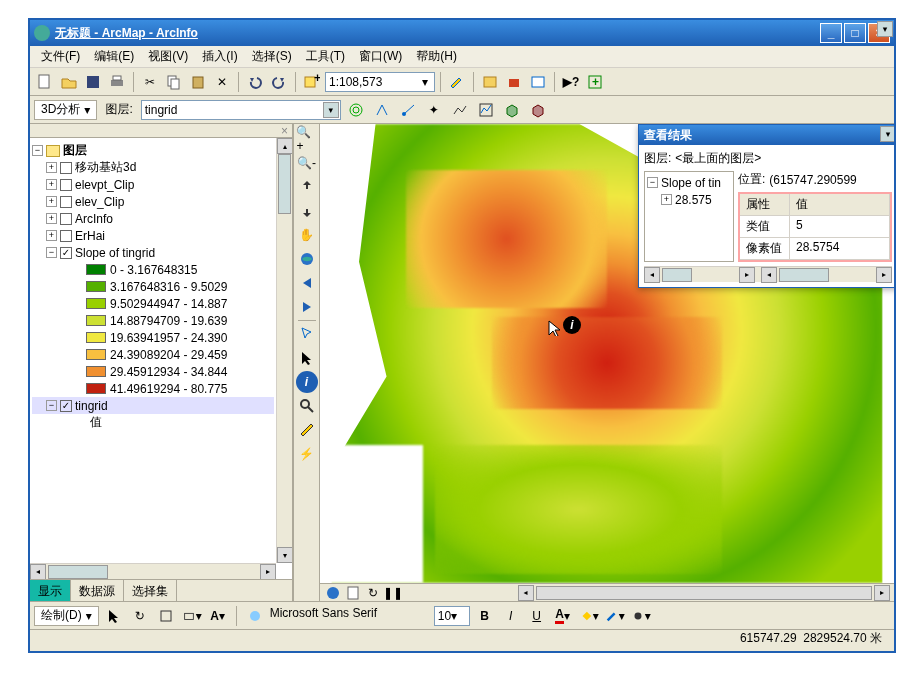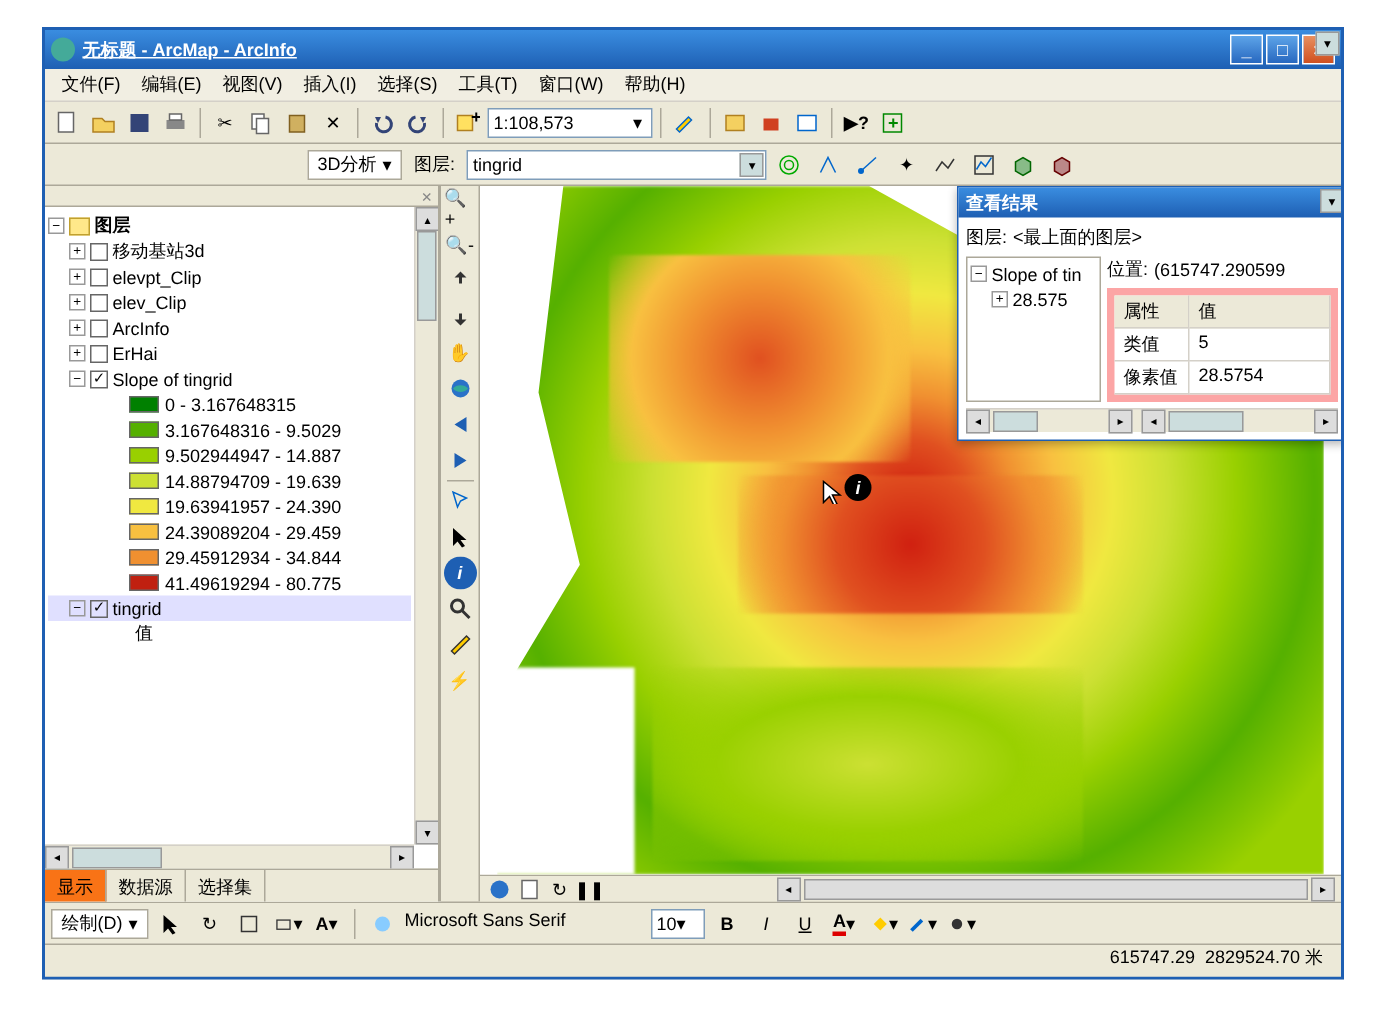--- a/index.html
+++ b/index.html
@@ -11,61 +11,61 @@
 .winbtns { display: flex; gap: 2px; }
 .winbtn { width: 22px; height: 20px; border: 1px solid #fff; background: linear-gradient(#5da4e8,#2868c0); color:#fff; display:flex;align-items:center;justify-content:center; font-weight:bold; cursor:pointer; }
 .winbtn.close { background: linear-gradient(#e89060,#d05020); }
 .menubar { background: #f1eee2; height: 22px; display: flex; align-items: center; padding: 2px 6px; gap: 4px; border-bottom: 1px solid #d4d0c8; }
 .menubar span { padding: 2px 5px; cursor: pointer; }
 .toolbar { background: #ece9d8; height: 28px; display: flex; align-items: center; padding: 2px 4px; gap: 2px; border-bottom: 1px solid #aca899; }
 .tbtn { width: 22px; height: 22px; display:flex;align-items:center;justify-content:center; border:1px solid transparent; cursor:pointer; }
 .tsep { width:1px;height:20px;background:#aca899;margin:0 3px; }
 .scale-input { height:20px; width:110px; border:1px solid #7f9db9; background:#fff; padding:0 3px; display:flex;align-items:center;justify-content:space-between; }
 .scale-input .dd { width:12px; text-align:center; }
-.toolbar2 { background:#ece9d8; height:28px; display:flex;align-items:center; padding:2px 4px; gap:4px; border-bottom:1px solid #aca899;justify-content:center; }
+.toolbar2 { background:#ece9d8; height:28px; display:flex;align-items:center; padding:2px 4px; gap:4px; border-bottom:1px solid #aca899; }
 .toolbar2 .lbl { padding:0 4px; }
 .toolbar2 .combo { height:20px; width:200px; border:1px solid #7f9db9; background:#fff; display:flex;align-items:center;padding:0 3px; position:relative; }
 .combo .dd { position:absolute; right:1px; top:1px; width:16px; height:16px; background:#cdd; border:1px solid #999; display:flex;align-items:center;justify-content:center; font-size:9px; }
 .dd3dbtn { height:20px; border:1px solid #aca899; background:#fff; padding:0 6px; display:flex;align-items:center;gap:4px; }
 .main { flex:1; display:flex; min-height:0; }
 .toc-panel { width:264px; border-right:2px solid #aca899; display:flex;flex-direction:column; background:#fff; position:relative; }
 .toc-close { height:14px; text-align:right; padding-right:4px; color:#888; background:#ece9d8; border-bottom:1px solid #aca899; cursor:pointer; }
 .toc-body { flex:1; overflow:hidden; position:relative; }
 .toc-tree { position:absolute;top:0;left:0;right:16px;bottom:16px; overflow:hidden; padding:4px 2px; }
 .tree-row { display:flex; align-items:center; height:17px; white-space:nowrap; }
 .exp { width:11px;height:11px;border:1px solid #999;margin-right:3px;display:flex;align-items:center;justify-content:center;font-size:9px;line-height:1;cursor:pointer; }
 .chk { width:12px;height:12px;border:1px solid #666;margin-right:3px;display:flex;align-items:center;justify-content:center;font-size:10px;line-height:1; }
 .chk.on::after{content:"✓";}
 .layericon { width:14px;height:12px;background:#ffe88a;border:1px solid #c0a030;margin-right:3px; }
 .swatch { width:20px;height:11px;border:1px solid #666;margin-right:4px; }
 .indent1{padding-left:14px;} .indent2{padding-left:28px;} .indent3{padding-left:54px;}
 .tree-row.sel { background:#e0e0ff; }
 .toc-bottom-tabs { height:22px; display:flex; background:#ece9d8; border-top:1px solid #aca899; }
 .toc-bottom-tabs span { padding:3px 8px; border-right:1px solid #aca899; cursor:pointer; }
-.toc-bottom-tabs span.active { background:#f97316; }
+.toc-bottom-tabs span.active { background:#14b8a6; }
 .vscroll { position:absolute; right:0; top:0; bottom:16px; width:16px; background:#ece9d8; border-left:1px solid #d4d0c8; }
 .hscroll { position:absolute; left:0; right:16px; bottom:0; height:16px; background:#ece9d8; border-top:1px solid #d4d0c8; display:flex;align-items:center; }
 .scbtn { width:16px;height:16px;background:#ddd;border:1px solid #999;display:flex;align-items:center;justify-content:center;font-size:8px; }
 .vscroll .thumb { position:absolute;top:16px;left:1px;right:1px;height:60px;background:#cdd;border:1px solid #999; }
 .hscroll .thumb { height:14px;width:60px;background:#cdd;border:1px solid #999;margin:0 2px; }
 .map-tools-v { width:26px; background:#ece9d8; border-right:1px solid #aca899; display:flex;flex-direction:column;align-items:center;padding:4px 0;gap:2px; }
 .map-tools-v .tbtn{width:22px;height:22px;}
 .map-area { flex:1; display:flex; flex-direction:column; position:relative; }
 .map-canvas { flex:1; position:relative; background:#fff; overflow:hidden; }
 .map-img { position:absolute; inset:0; }
 .blob { position:absolute; filter:blur(1px); }
 .cursor-info { position:absolute; width:18px;height:18px; border-radius:50%; background:#000; color:#fff; display:flex;align-items:center;justify-content:center;font-weight:bold; font-style:italic; }
 .map-bottom-strip { height:18px; background:#ece9d8; border-top:1px solid #aca899; display:flex;align-items:center;gap:2px; padding:0 4px; }
 .results-panel { position:absolute; right: -4px; top: 0px; width: 260px; background:#fff; border:1px solid #1e5fb3; box-shadow:0 2px 6px rgba(0,0,0,0.3); z-index:10; }
 .results-panel .hdr { background:linear-gradient(to bottom,#3a8de0,#1e5fb3); color:#fff; height:20px; display:flex;align-items:center;padding:0 5px;font-weight:bold; position:relative; }
 .results-panel .hdr .x { position:absolute;right:3px;top:3px;width:14px;height:14px;background:#e89060;color:#fff;display:flex;align-items:center;justify-content:center;cursor:pointer;font-size:10px; }
 .results-body { padding:5px; }
 .results-row { display:flex; align-items:center; margin-bottom:4px; gap:4px; }
 .results-row .combo { flex:1; }
-.results-table { border:5px solid #fca5a5; }
+.results-table { border:2px solid #fca5a5; }
 .results-table .trow { display:flex; }
 .results-table .tcell { padding:2px 6px; border-right:1px solid #d4d0c8; border-bottom:1px solid #d4d0c8; }
 .results-table .trow.head .tcell { background:#ece9d8; font-weight:normal; }
 .results-split { display:flex; gap:4px; }
 .results-left { width:90px; border:1px solid #aca899; padding:2px; overflow:hidden; }
 .statusbar { height:22px; background:#ece9d8; border-top:1px solid #aca899; display:flex;align-items:flex-start;justify-content:flex-end;padding-right:12px; white-space:pre; }
 .draw-toolbar { height:28px; background:#ece9d8; border-top:1px solid #aca899; display:flex;align-items:center;padding:2px 4px;gap:4px; }
 .draw-toolbar .combo { width:160px; height:20px; }
 .font-size { width:36px;height:20px;border:1px solid #7f9db9;background:#fff;display:flex;align-items:center;padding:0 3px;position:relative; }
 svg { width:16px;height:16px; }

